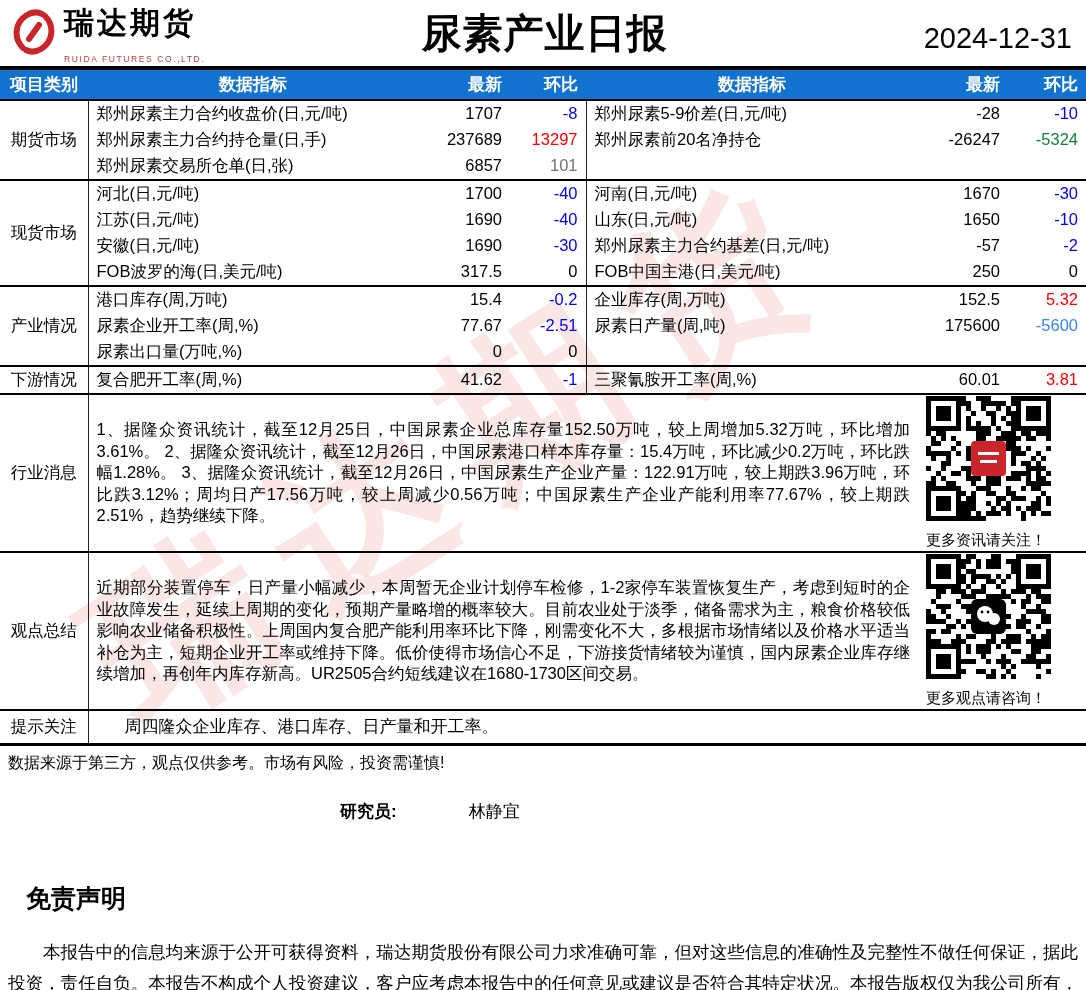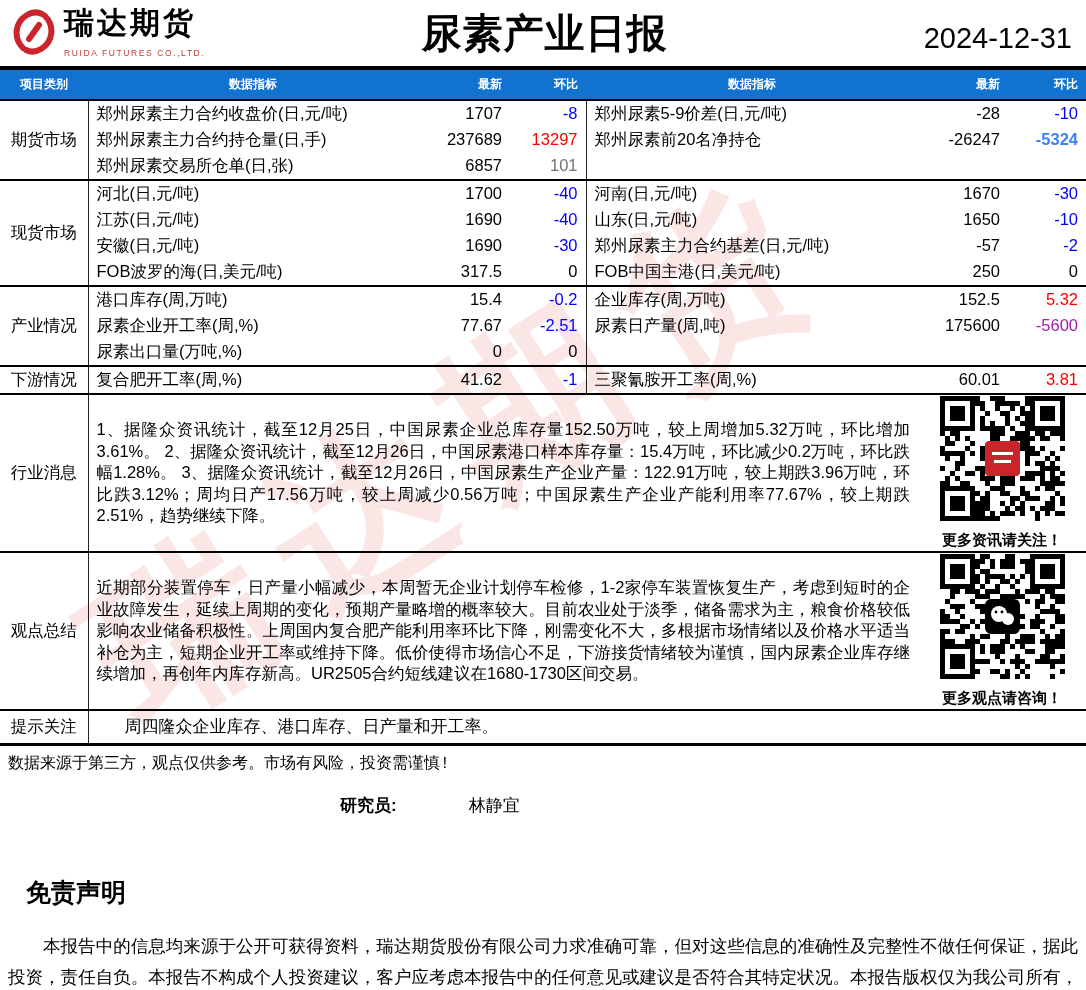--- a/index.html
+++ b/index.html
@@ -15,59 +15,59 @@
     color:rgba(225,60,60,0.13);
     transform:rotate(-33deg);transform-origin:left center;
     pointer-events:none;user-select:none;
   }
   
   .hdr{position:relative;height:66px;}
   .brand{position:absolute;left:10px;top:8px;display:flex;align-items:flex-start;}
   .brand svg{width:48px;height:48px;}
   .brand-text{margin-left:6px;line-height:1;}
   .brand-cn{font-size:30px;font-weight:bold;letter-spacing:3px;}
-  .brand-en{font-size:8.5px;letter-spacing:1.6px;color:#c03a3a;margin-top:11px;}
+  .brand-en{font-size:8.5px;letter-spacing:1.6px;color:#c03a3a;margin-top:17px;}
   .rpt-title{
     position:absolute;left:3px;right:0;top:6px;text-align:center;
     font-size:40px;font-weight:900;letter-spacing:1px;
   }
   .rpt-date{position:absolute;right:14px;top:22px;font-size:29px;}
   
   table.rpt{
     width:1086px;border-collapse:collapse;table-layout:fixed;
     border-top:4px solid #000;border-bottom:3px solid #000;
     position:relative;z-index:1;
   }
   table.rpt th{
-    color:#fff;font-weight:bold;font-size:12px;height:29px;
+    color:#fff;font-weight:bold;font-size:17px;height:29px;
     padding:0 8px;text-align:center;
   }
   table.rpt td{
     font-size:16.5px;height:24px;padding:1px 8px;line-height:1.3;
     vertical-align:middle;background:transparent;
   }
   tbody.grp{border-top:2.5px solid #000;}
   td.cat{text-align:center;border-right:1.5px solid #222;padding:0 4px;}
   td.lbl{text-align:left;}
   td.val{text-align:right;}
   td.chg{text-align:right;}
   td.rlbl{border-left:1.5px solid #222;}
   td.txt{
     font-size:17px;line-height:26px;text-align:justify;
     padding:9px 12px 9px 10px;vertical-align:top;
   }
   td.qr{
-    text-align:center;vertical-align:middle;padding:6px 2px;font-weight:bold;
+    text-align:left;vertical-align:middle;padding:6px 2px;
   }
   .qr-cap{font-size:15px;margin-top:4px;}
   
-  .note{font-size:16px;padding:7px 14px 0 8px;position:relative;z-index:1;font-family:Liberation Mono, monospace;}
+  .note{font-size:16px;padding:7px 14px 0 8px;position:relative;z-index:1;}
   .researcher{
     display:flex;align-items:baseline;font-size:17px;
-    margin:20px 0 0 340px;position:relative;z-index:1;
+    margin:26px 0 0 340px;position:relative;z-index:1;
   }
   .researcher .rl{font-weight:bold;}
   .researcher .rn{margin-left:72px;}
   .researcher .rq{margin-left:46px;}
   .researcher .rc{margin-left:28px;}
   
   .disc-h{font-size:25px;font-weight:900;margin:59px 0 0 26px;position:relative;z-index:1;}
   .disc-p{
     font-size:17.5px;line-height:31px;text-align:justify;
     margin:22px 8px 0 8px;text-indent:2em;position:relative;z-index:1;
@@ -129,21 +129,21 @@
         <td class="lbl rlbl">郑州尿素5-9价差(日,元/吨)</td>
         <td class="val">-28</td>
         <td class="chg" style="color: rgb(0, 0, 255);">-10</td>
       </tr>
       <tr>
         <td class="lbl ">郑州尿素主力合约持仓量(日,手)</td>
         <td class="val">237689</td>
         <td class="chg" style="color: rgb(255, 0, 0);">13297</td>
         <td class="lbl rlbl">郑州尿素前20名净持仓</td>
         <td class="val">-26247</td>
-        <td class="chg" style="color: #3b82f6; font-weight: bold;">-5324</td>
+        <td class="chg" style="color: #15803d;">-5324</td>
       </tr>
       <tr>
         <td class="lbl ">郑州尿素交易所仓单(日,张)</td>
         <td class="val">6857</td>
         <td class="chg" style="color: #737373;">101</td>
         <td class="lbl rlbl"></td>
         <td class="val"></td>
         <td class="chg"></td>
       </tr>
     </tbody>
@@ -191,21 +191,21 @@
         <td class="lbl rlbl">企业库存(周,万吨)</td>
         <td class="val">152.5</td>
         <td class="chg" style="color: rgb(255, 0, 0);">5.32</td>
       </tr>
       <tr>
         <td class="lbl ">尿素企业开工率(周,%)</td>
         <td class="val">77.67</td>
         <td class="chg" style="color: rgb(0, 0, 255);">-2.51</td>
         <td class="lbl rlbl">尿素日产量(周,吨)</td>
         <td class="val">175600</td>
-        <td class="chg" style="color: #a21caf;">-5600</td>
+        <td class="chg" style="color: #3b82f6;">-5600</td>
       </tr>
       <tr>
         <td class="lbl ">尿素出口量(万吨,%)</td>
         <td class="val">0</td>
         <td class="chg" style="color: rgb(0, 0, 0);">0</td>
         <td class="lbl rlbl"></td>
         <td class="val"></td>
         <td class="chg"></td>
       </tr>
     </tbody>

